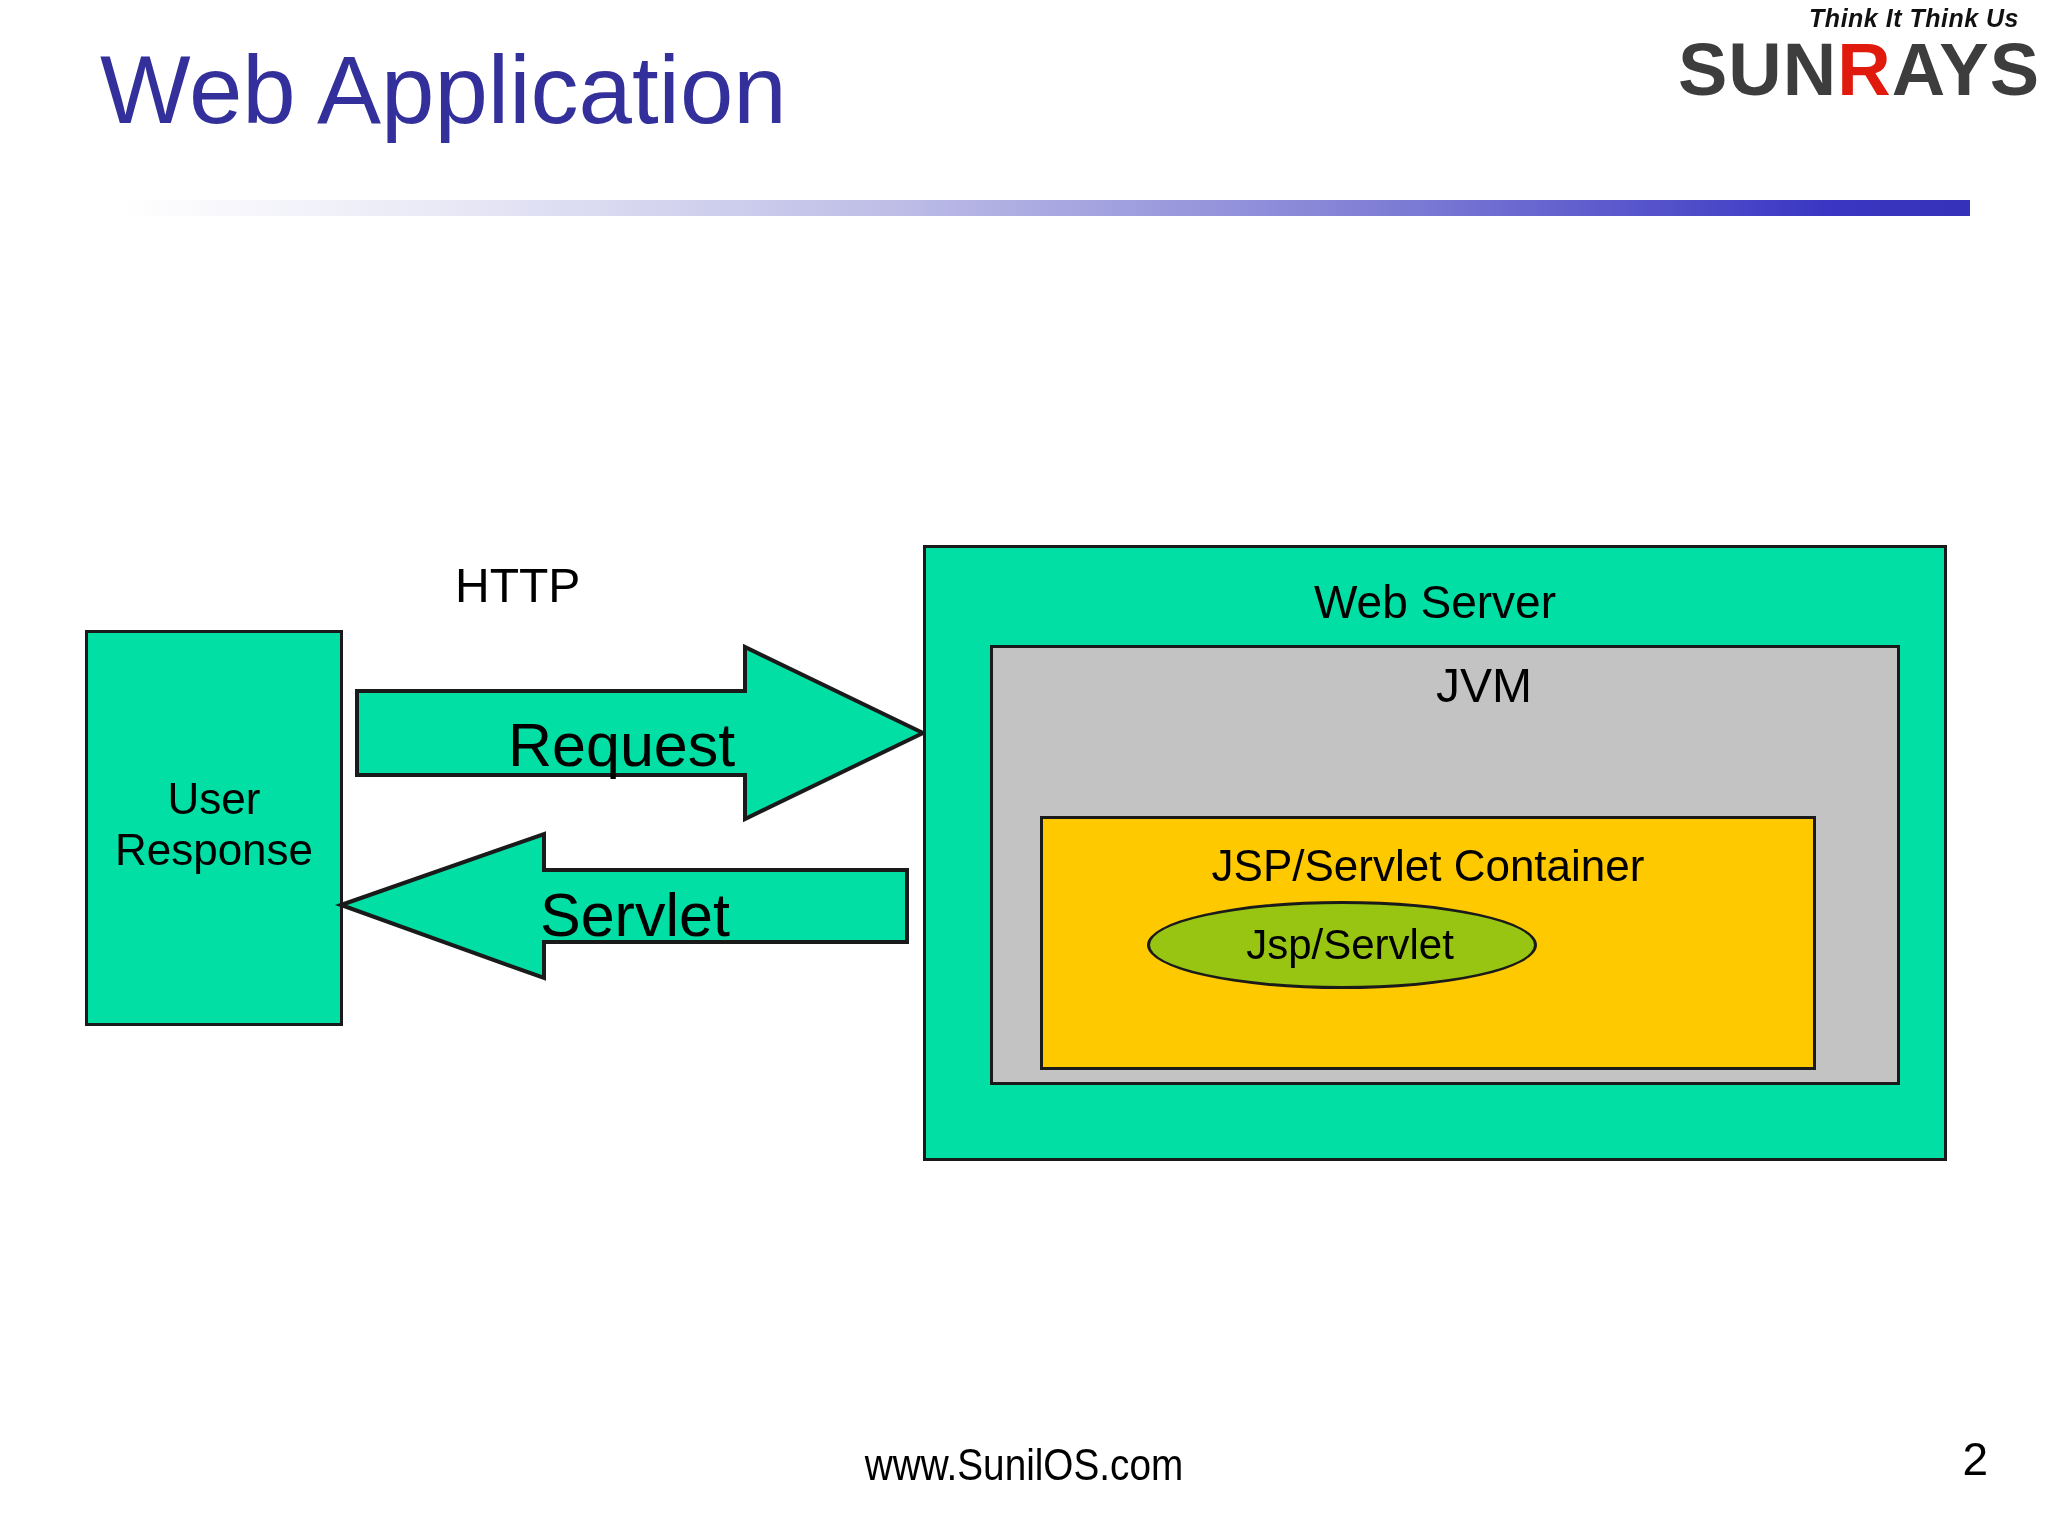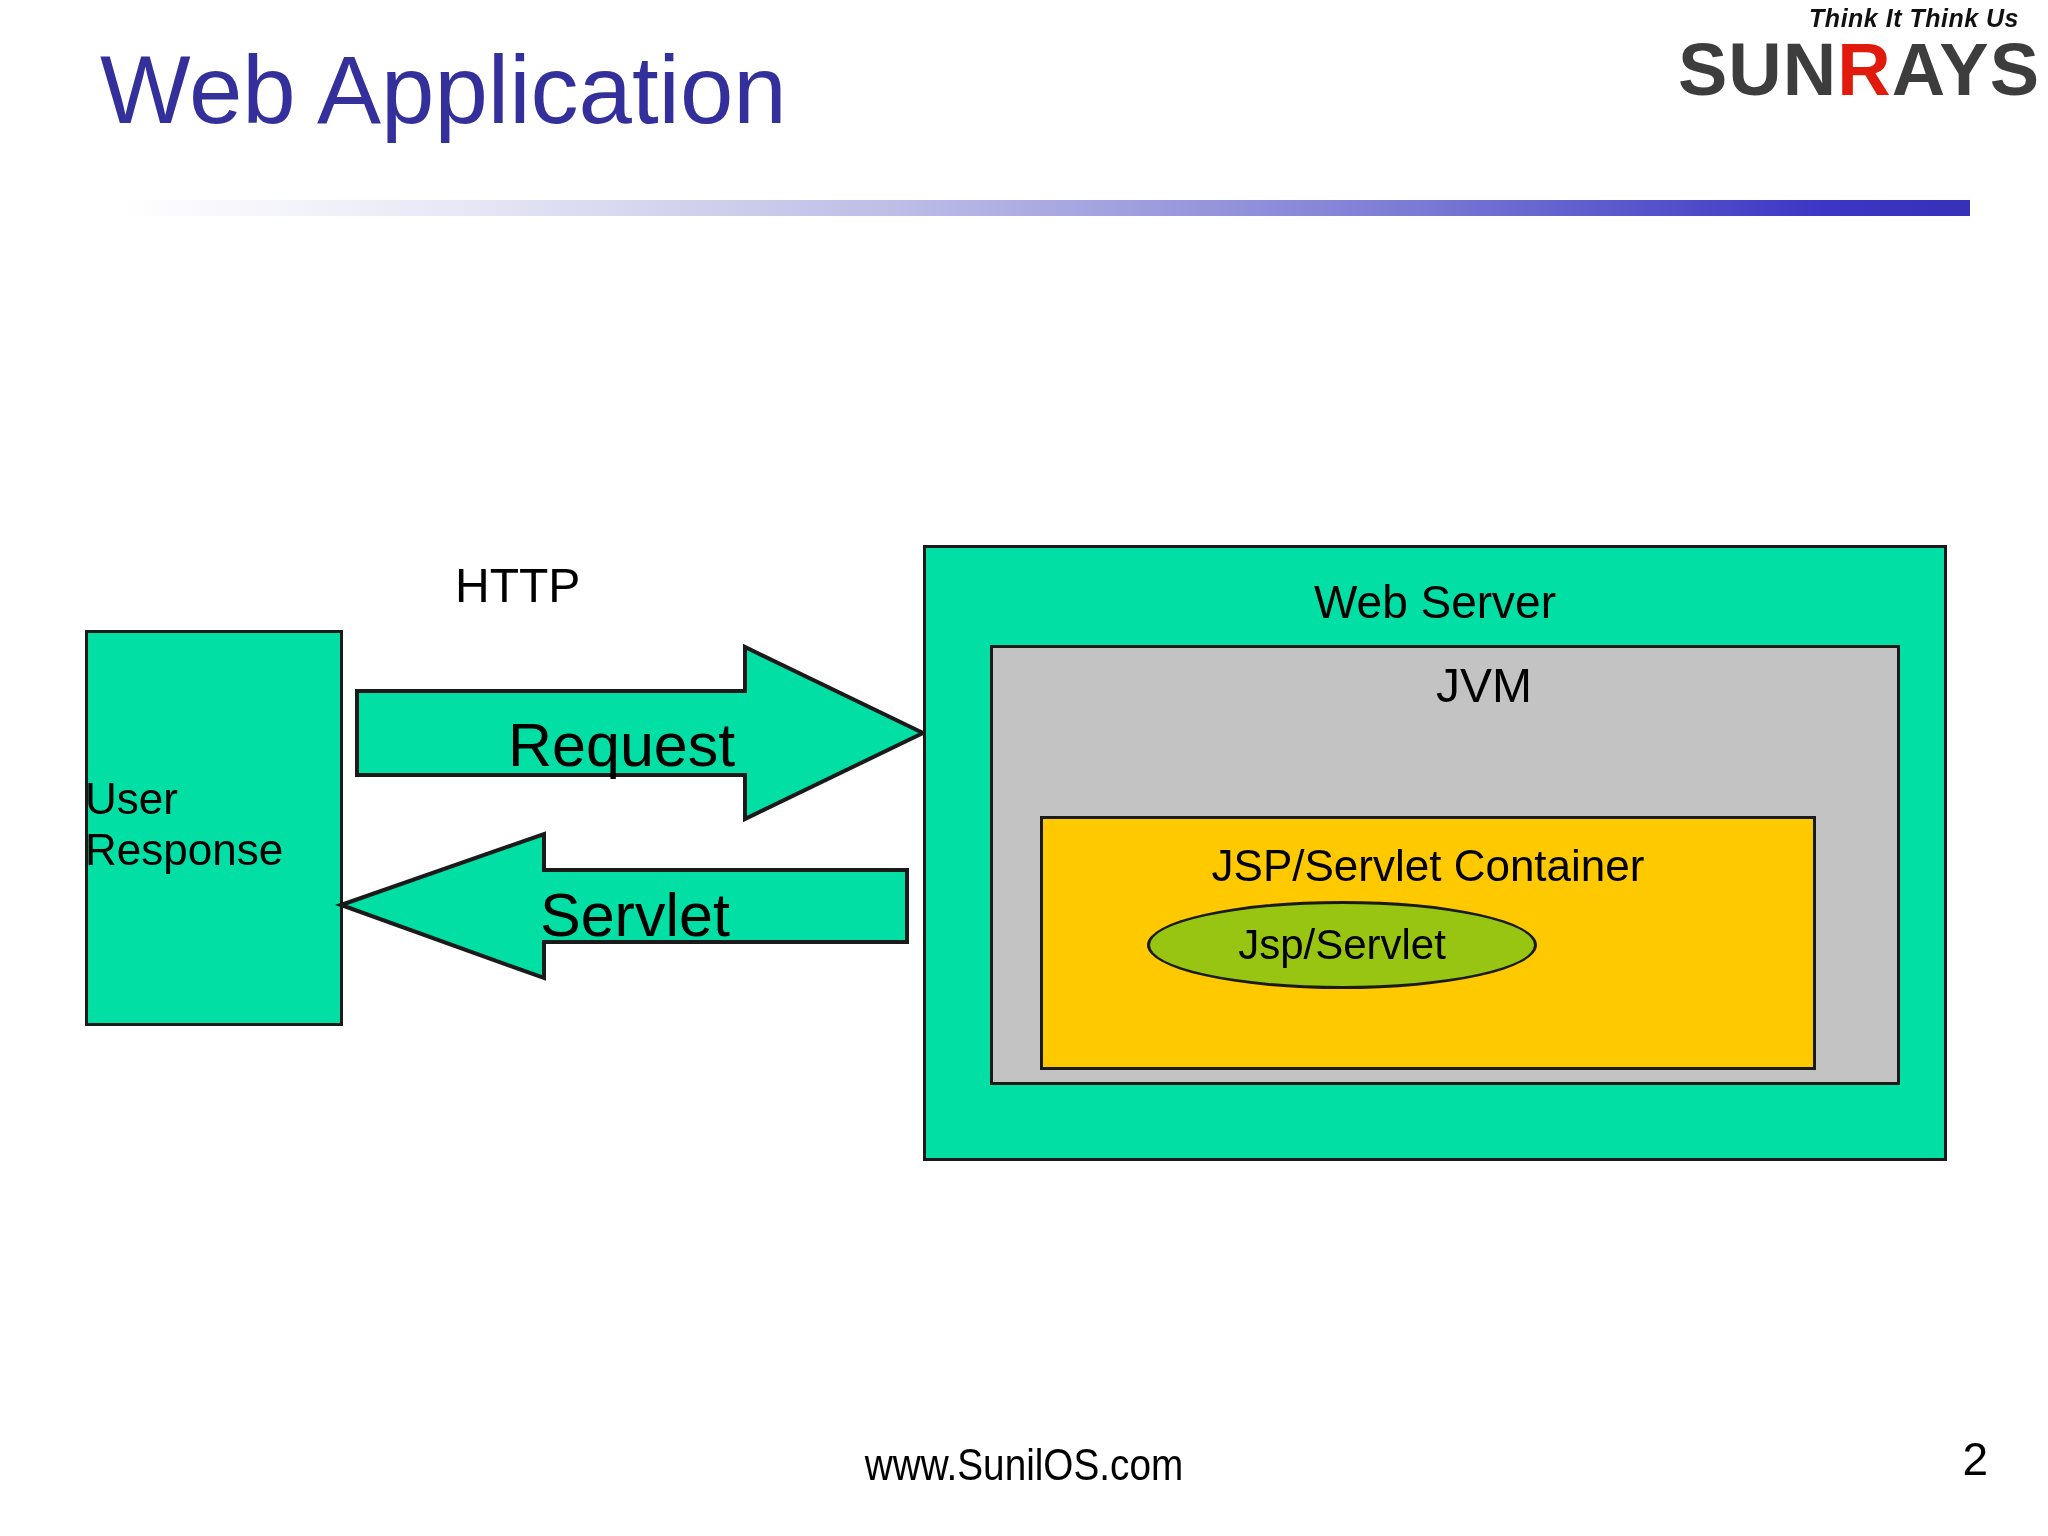--- a/index.html
+++ b/index.html
@@ -94,20 +94,21 @@
     top: 630px;
     width: 258px;
     height: 396px;
     background: #01DFA5;
   }
   #user-browser-label {
     position: absolute;
     left: 85px;
     top: 774px;
     width: 258px;
+    text-align: center;
     font-size: 44px;
     line-height: 1.15;
     color: #000000;
   }
 
   
   #web-server-box {
     left: 923px;
     top: 545px;
     width: 1024px;
@@ -154,21 +155,21 @@
     top: 901px;
     width: 390px;
     height: 88px;
     background: #97C511;
     border: 3px solid #1a1a1a;
     border-radius: 50%;
     box-sizing: border-box;
   }
   #jsp-servlet-label {
     position: absolute;
-    left: 0;
+    left: 8px;
     top: 50%;
     transform: translateY(-50%);
     width: 100%;
     text-align: center;
     font-size: 42px;
     white-space: nowrap;
     color: #000000;
   }
 
   

